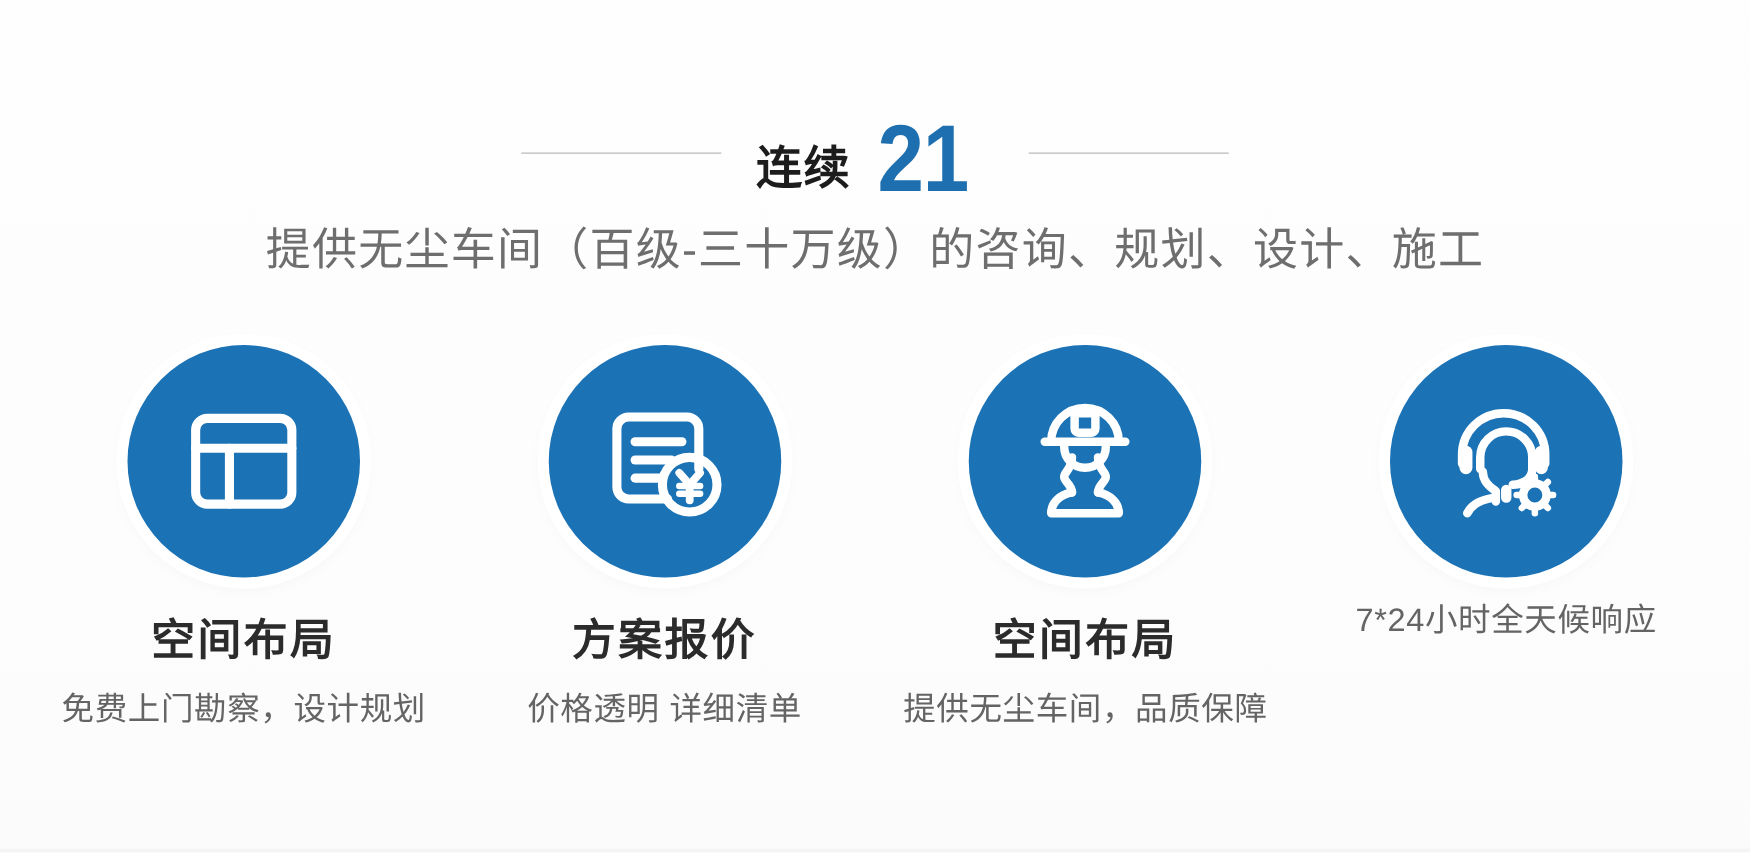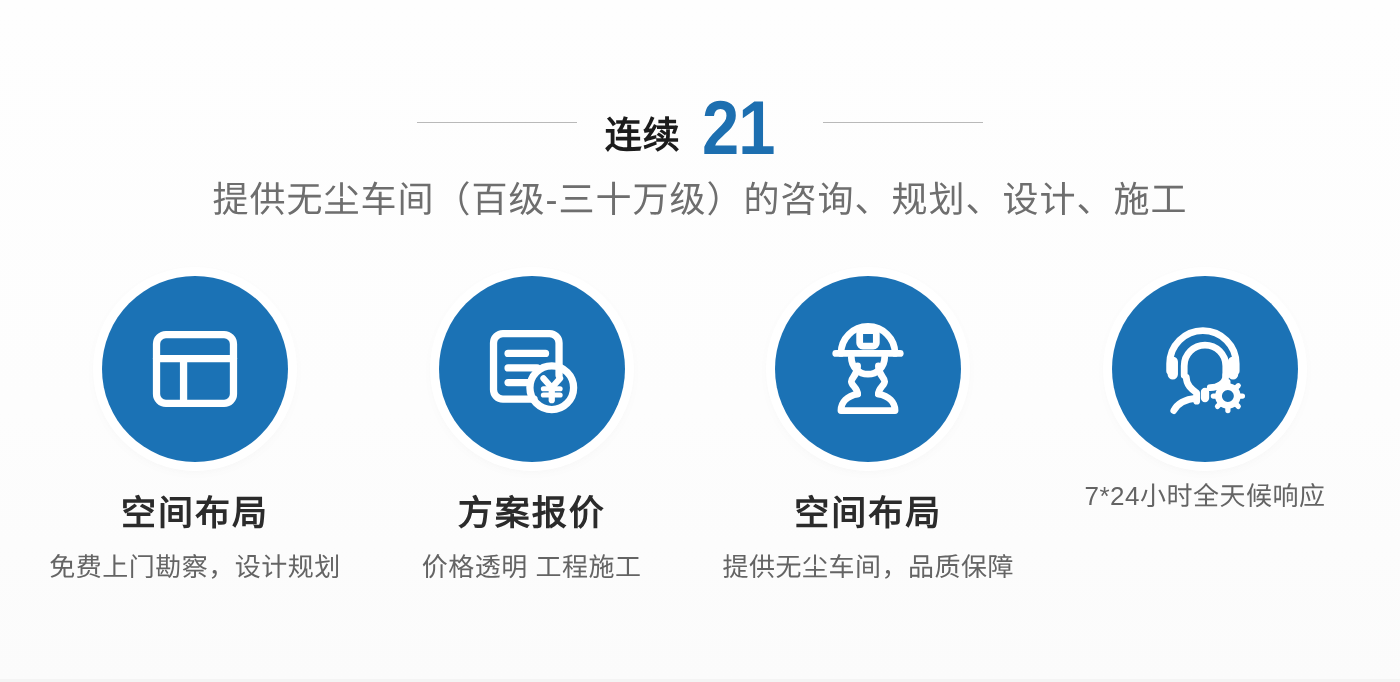--- a/index.html
+++ b/index.html
@@ -195,21 +195,21 @@
           <line x1="27" y1="49" x2="55" y2="49"></line>
           <line x1="27" y1="63" x2="47" y2="63"></line>
           <circle cx="69" cy="68" r="21" stroke-width="7"></circle>
           <path d="M61 59 L69 68 L77 59" stroke-width="6"></path>
           <line x1="69" y1="68" x2="69" y2="80" stroke-width="6"></line>
           <line x1="61" y1="69" x2="77" y2="69" stroke-width="5"></line>
           <line x1="61" y1="75" x2="77" y2="75" stroke-width="5"></line>
         </svg>
       </div>
       <div class="card-title">方案报价</div>
-      <div class="card-desc">价格透明 工程施工</div>
+      <div class="card-desc">价格透明 详细清单</div>
     </div>
 
     <div class="card">
       <div class="icon-circle">
         <svg viewBox="0 0 100 100" fill="none" stroke="#ffffff" stroke-width="6.5" stroke-linecap="round" stroke-linejoin="round">
           <path d="M24 35 a26 26 0 0 1 52 0"></path>
           <line x1="19" y1="35" x2="81" y2="35"></line>
           <rect x="42" y="13" width="16" height="15" rx="3" ry="3"></rect>
           <path d="M34 39 a16 16 0 0 0 32 0"></path>
           <path d="M40 47 C40 56 34 58 34 62 C34 66 40 68 40 74"></path>

